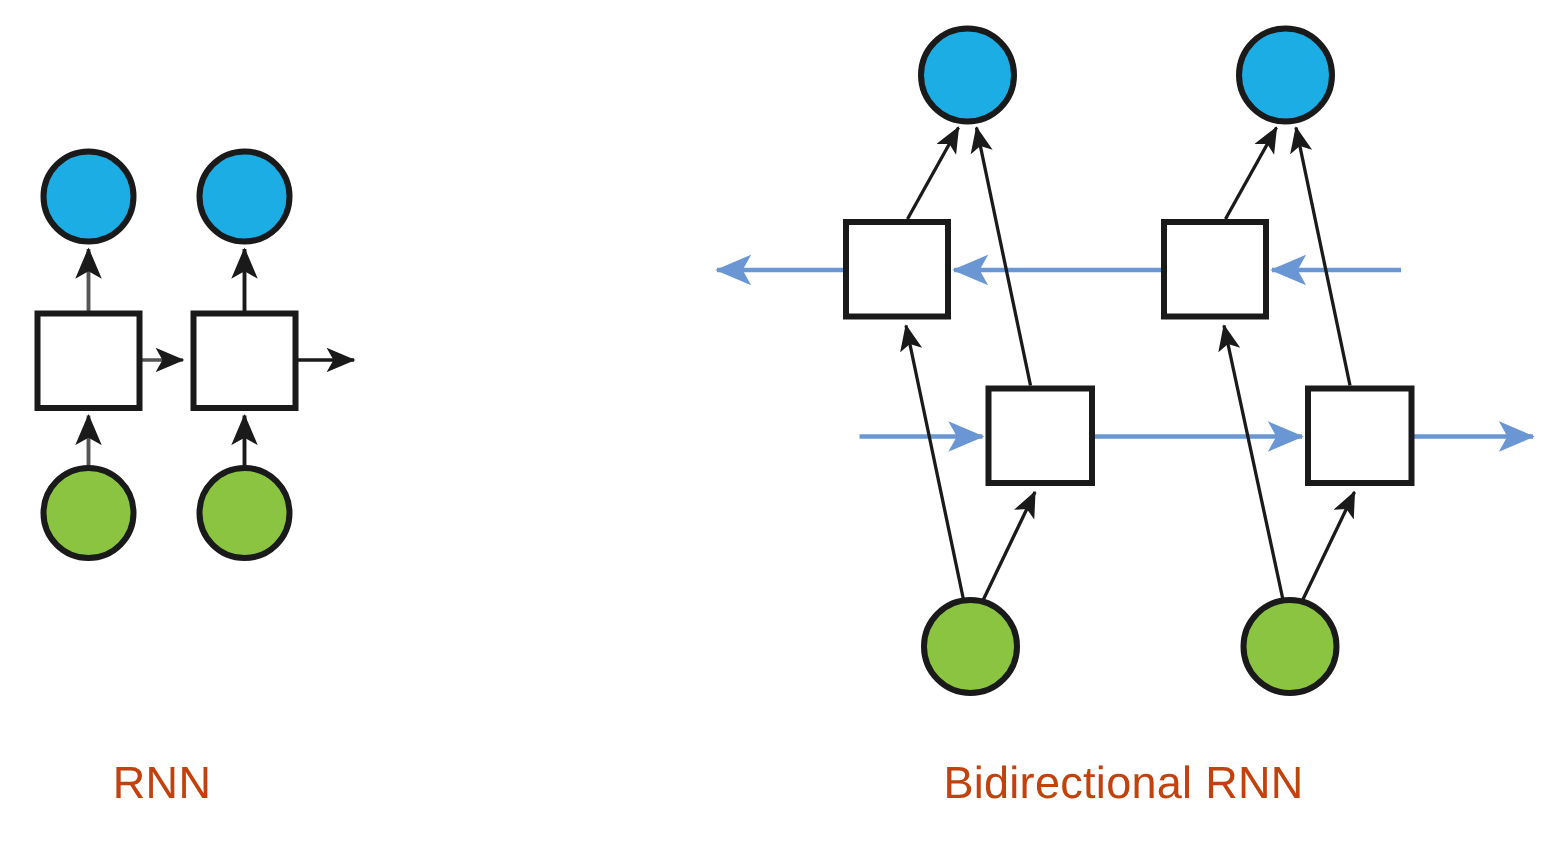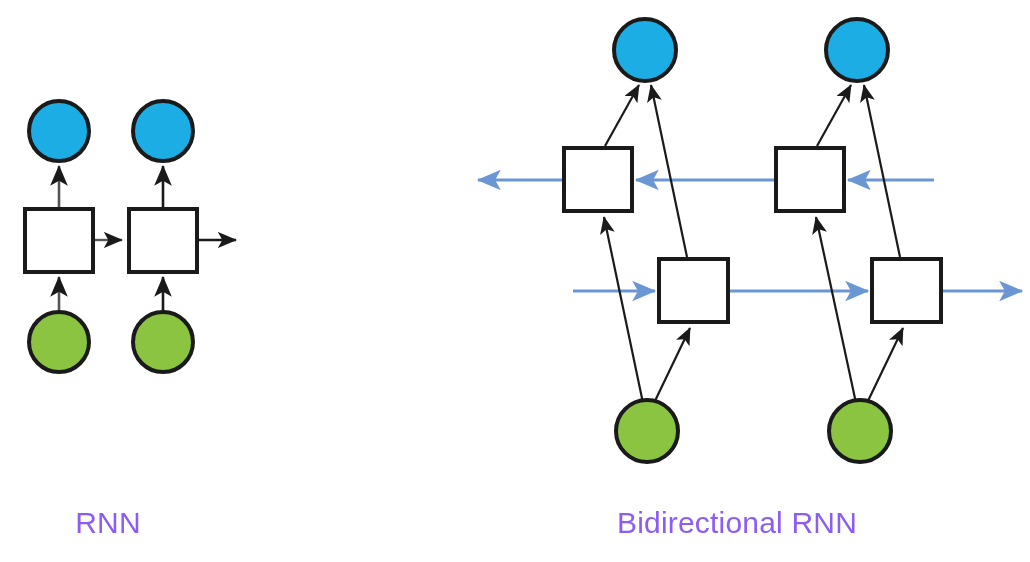--- a/index.html
+++ b/index.html
@@ -22,32 +22,32 @@
     left: 0;
     top: 0;
     width: 1030px;
     height: 562px;
   }
   .caption {
     position: absolute;
     font-family: "Liberation Sans", sans-serif;
     font-size: 30px;
     font-weight: 400;
-    color: #8b5cf6;
+    color: #c2410c;
     letter-spacing: 0.2px;
     white-space: nowrap;
     text-align: center;
   }
   #caption-rnn {
     left: 0px;
     top: 506px;
     width: 216px;
   }
   #caption-birnn {
-    left: 537px;
+    left: 549px;
     top: 506px;
     width: 400px;
   }
 </style>
 </head>
 <body>
 
 <div id="canvas">
 
   <svg class="diagram" viewBox="0 0 1030 562">

